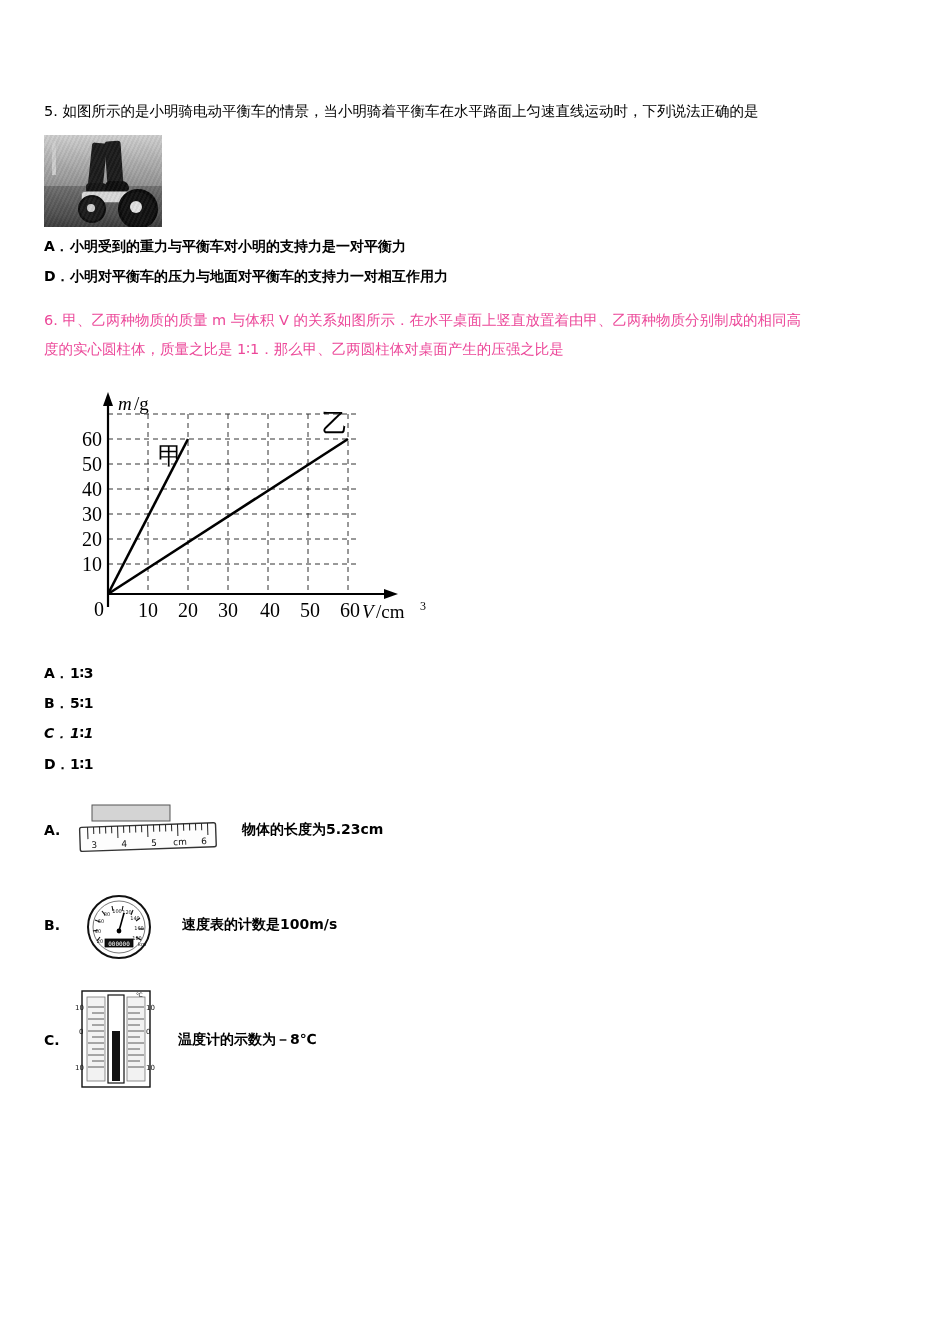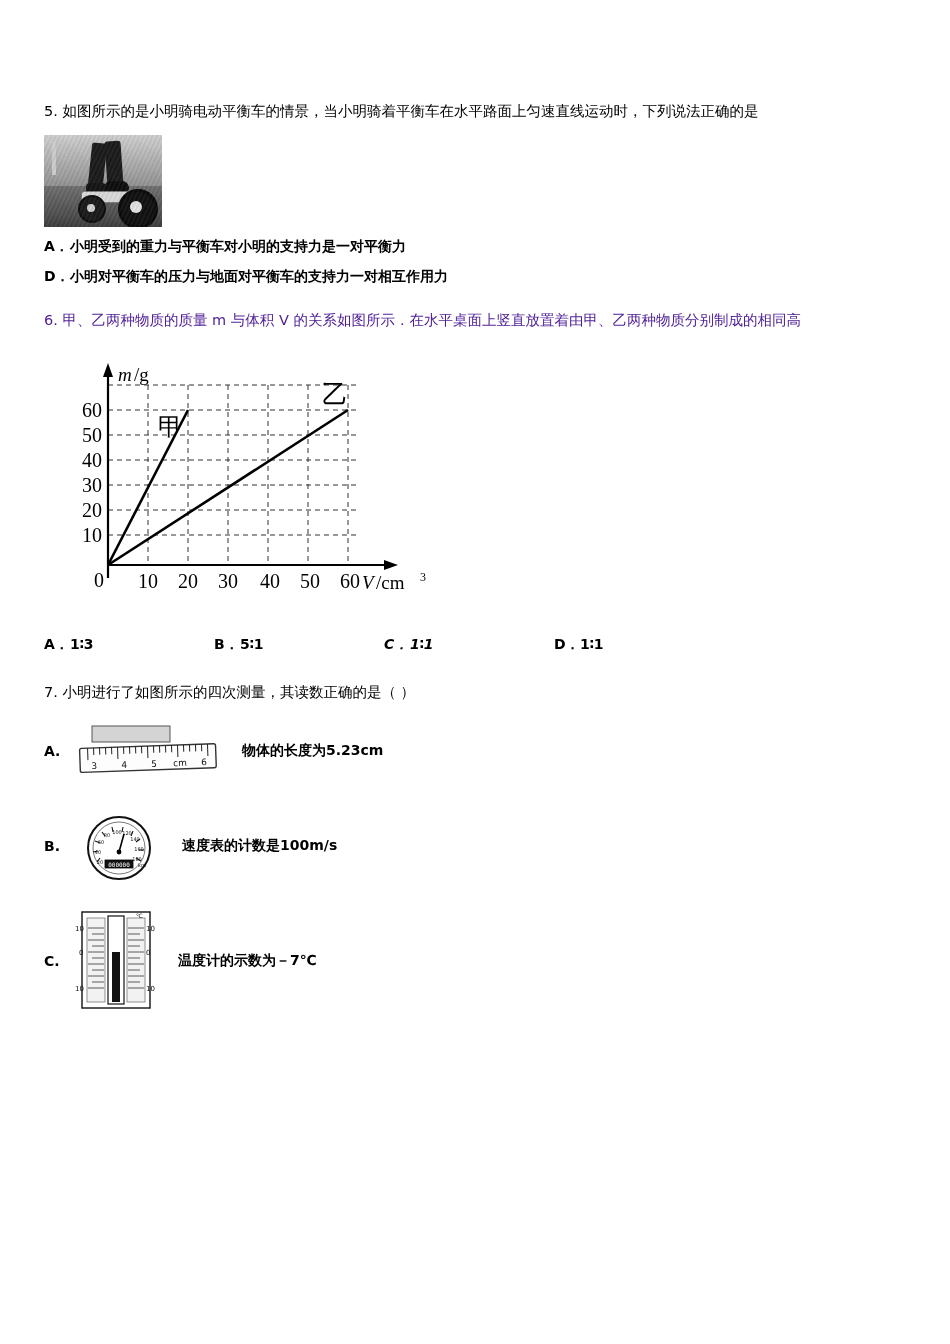--- a/index.html
+++ b/index.html
@@ -32,21 +32,21 @@
     font-family: "DejaVu Sans", sans-serif;
     font-size: 14.5px;
     line-height: 1.85;
     color: #000;
     white-space: nowrap;
   }
   .q-line-wrap {
     font-family: "DejaVu Sans", sans-serif;
     font-size: 14.5px;
     line-height: 2.0;
-    color: #4c1d95;
+    color: #ec4899;
   }
   .opt {
     font-family: "DejaVu Sans", sans-serif;
     font-weight: bold;
     font-size: 14px;
     line-height: 1.6;
     margin-top: 8px;
   }
   .opt .lab {
     display: inline-block;
@@ -176,20 +176,23 @@
       </div>
       <div class="opt">
         <span class="lab">D．</span><span>小明对平衡车的压力与地面对平衡车的支持力一对相互作用力</span>
       </div>
     </div>
 
     <div style="margin-top:18px;">
       <div class="q-line-wrap">
         <span>6.</span>
         <span>甲、乙两种物质的质量 m 与体积 V 的关系如图所示．在水平桌面上竖直放置着由甲、乙两种物质分别制成的相同高</span>
+      </div>
+      <div class="q-line-wrap">
+        <span>度的实心圆柱体，质量之比是 1∶1．那么甲、乙两圆柱体对桌面产生的压强之比是</span>
       </div>
 
       <div class="graph-box">
         <svg class="graph-svg" width="400" height="268" viewBox="0 0 400 268">
 
           <g stroke="#333" stroke-width="1" stroke-dasharray="5,4" fill="none">
             <line x1="90" y1="42" x2="90" y2="222"></line>
             <line x1="130" y1="42" x2="130" y2="222"></line>
             <line x1="170" y1="42" x2="170" y2="222"></line>
             <line x1="210" y1="42" x2="210" y2="222"></line>
@@ -239,41 +242,37 @@
             <text x="212" y="245">40</text>
             <text x="252" y="245">50</text>
             <text x="292" y="245">60</text>
           </g>
 
           <text x="100" y="92" font-family="Liberation Serif, serif" font-size="24">甲</text>
           <text x="264" y="60" font-family="Liberation Serif, serif" font-size="26">乙</text>
         </svg>
       </div>
 
-      <div style="margin-top:14px;display:flex;align-items:flex-start;">
+      <div style="margin-top:14px;display:flex;align-items:flex-start;flex-direction:column;">
         <div style="width:170px;" class="opt">
           <span class="lab">A．</span><span>1∶3</span>
         </div>
         <div style="width:170px;" class="opt">
           <span class="lab">B．</span><span>5∶1</span>
         </div>
         <div style="width:170px;font-style:italic;" class="opt">
           <span class="lab">C．</span><span>1∶1</span>
         </div>
         <div style="width:170px;" class="opt">
           <span class="lab">D．</span><span>1∶1</span>
         </div>
       </div>
     </div>
 
     <div style="margin-top:24px;">
-      <div class="q-line">
-        <span>7.</span>
-        <span>小明进行了如图所示的四次测量，其读数正确的是（ ）</span>
-      </div>
 
       <div class="q7row" style="margin-top:14px;">
         <div class="q7lab">A.</div>
         <div class="fig-ruler">
           <svg width="150" height="62" viewBox="0 0 150 62">
 
             <rect x="18" y="6" width="78" height="16" fill="#d4d4d4" stroke="#555" stroke-width="1"></rect>
 
             <g transform="rotate(-2 75 40)">
               <rect x="6" y="26" width="136" height="24" fill="#fdfdfd" stroke="#333" stroke-width="1.4" rx="2"></rect>
@@ -400,18 +399,18 @@
               <text x="1" y="25">10</text>
               <text x="5" y="49">0</text>
               <text x="1" y="85">10</text>
               <text x="72" y="25">10</text>
               <text x="72" y="49">0</text>
               <text x="72" y="85">10</text>
               <text x="62" y="12" font-size="6">℃</text>
             </g>
           </svg>
         </div>
-        <div class="q7txt">温度计的示数为－7℃</div>
+        <div class="q7txt">温度计的示数为－8℃</div>
       </div>
     </div>
 
   </div>
 </div>
 
 </body></html>

